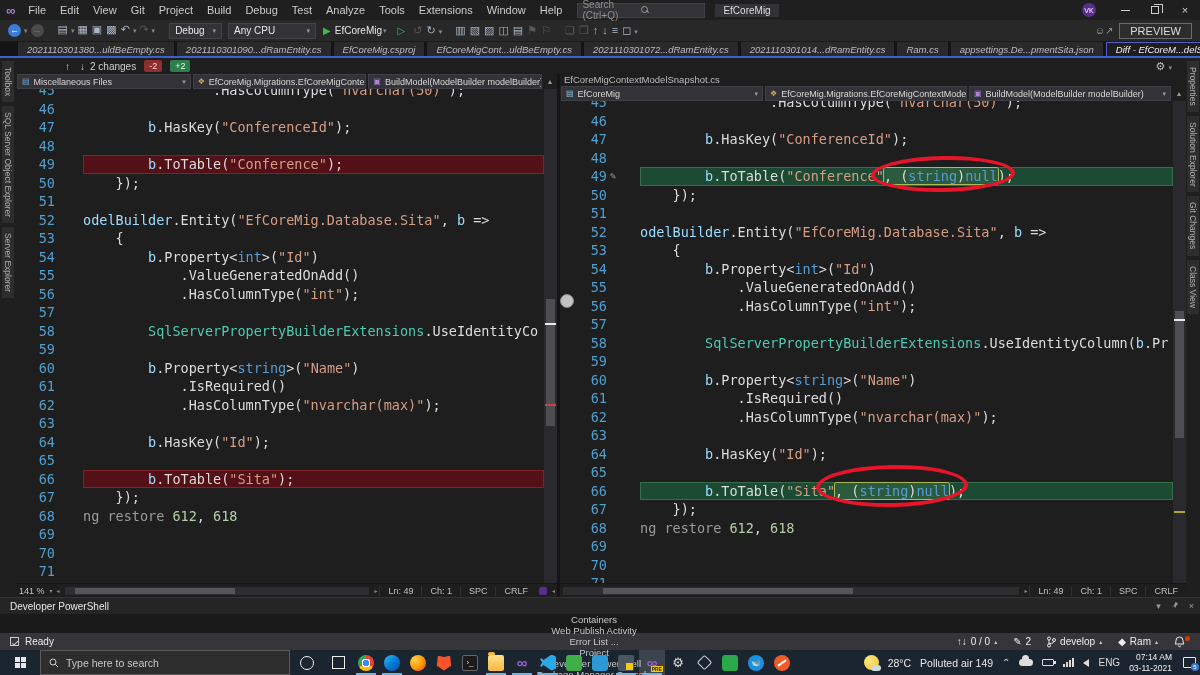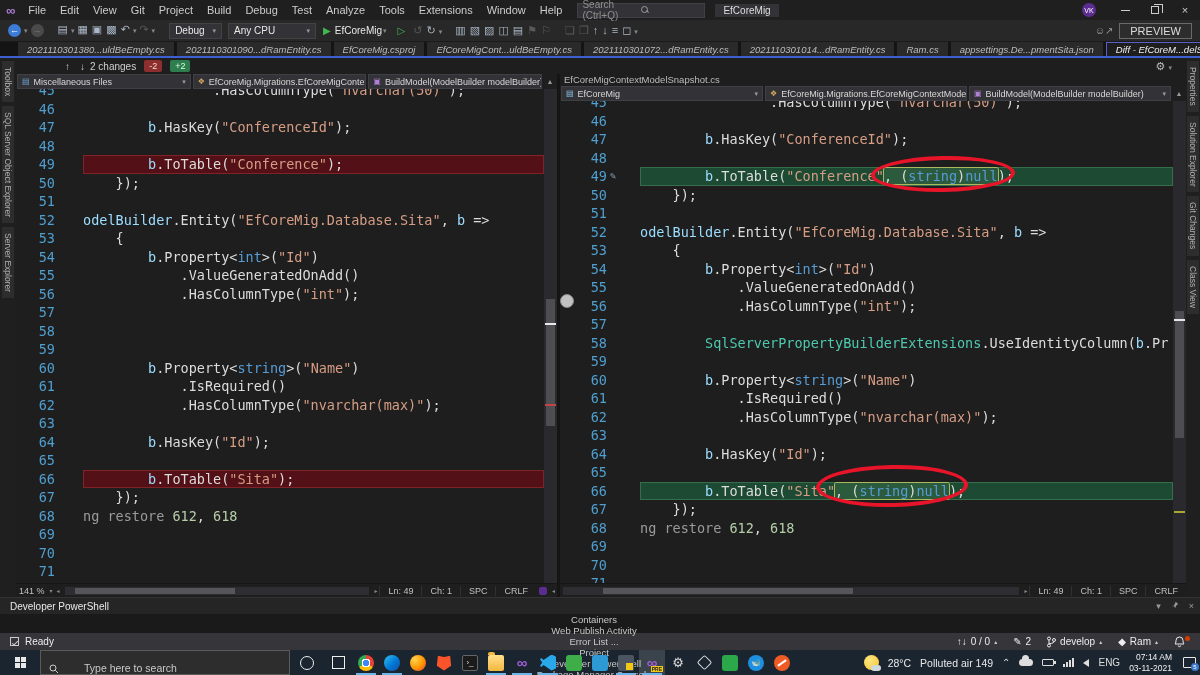--- a/index.html
+++ b/index.html
@@ -115,21 +115,21 @@
   .sb-right{margin-left:auto;display:flex;align-items:center;gap:16px;}
   .sb-item{display:flex;align-items:center;gap:4px;white-space:nowrap;}
   .sb-caret{font-size:6px;color:#ccc;}
   .bell-dot{width:5px;height:5px;background:#d83b01;border-radius:50%;margin-left:-4px;margin-top:-6px;}
 
   
   .taskbar{height:25px;background:#1b2530;display:flex;align-items:center;}
   .start{width:40px;height:25px;display:flex;align-items:center;justify-content:center;}
   .win-grid{display:grid;grid-template-columns:5px 5px;grid-template-rows:5px 5px;gap:1px;}
   .win-grid i{background:#e8e8e8;}
-  .tb-search{width:250px;height:25px;background:#2d2d2d;border:1px solid #5a5a5a;display:flex;align-items:flex-end;padding:0 8px;color:#c9c9c9;font-size:10.5px;gap:25px;}
+  .tb-search{width:250px;height:25px;background:#2d2d2d;border:1px solid #5a5a5a;display:flex;align-items:center;padding:0 8px;color:#c9c9c9;font-size:10.5px;gap:7px;}
   .tb-circle{width:14px;height:14px;border:1.5px solid #eee;border-radius:50%;margin:0 10px;}
   .taskview{width:13px;height:13px;border:1.5px solid #eee;margin:0 8px;position:relative;}
   .app{width:26px;height:25px;display:flex;align-items:center;justify-content:center;position:relative;flex:none;}
   .app.active:after{content:"";position:absolute;left:3px;right:3px;bottom:0;height:2px;background:#6ab6e8;}
   .app.current{background:rgba(255,255,255,.14);}
   .appic{width:16px;height:16px;border-radius:3px;display:flex;align-items:center;justify-content:center;font-size:9px;color:#fff;}
   .ic-chrome{border-radius:50%;background:radial-gradient(circle at 50% 50%,#4285f4 0 30%,#fff 30% 40%,transparent 40%),conic-gradient(#ea4335 0 120deg,#fbbc05 120deg 240deg,#34a853 240deg 360deg);}
   .ic-edge{border-radius:50%;background:linear-gradient(135deg,#35c1f1,#0078d7 55%,#174f9e);}
   .ic-firefox{border-radius:50%;background:radial-gradient(circle at 30% 30%,#ffd24a,#ff9500 55%,#e8542e 85%);}
   .ic-brave{background:#fb542b;clip-path:polygon(50% 100%,5% 70%,12% 8%,50% 16%,88% 8%,95% 70%);}
@@ -339,20 +339,21 @@
                   <span class="ct "><span class="c-d">            .HasColumnType(</span><span class="c-s">"int"</span><span class="c-d">);</span></span>
                 </div>
                 <div class="cl">
                   <span class="ln">57</span>
                   <span class="lnm"></span>
                   <span class="ct "></span>
                 </div>
                 <div class="cl">
                   <span class="ln">58</span>
                   <span class="lnm"></span>
+                  <span class="ct "><span class="c-d">        </span><span class="c-t">SqlServerPropertyBuilderExtensions</span><span class="c-d">.UseIdentityCo</span></span>
                 </div>
                 <div class="cl">
                   <span class="ln">59</span>
                   <span class="lnm"></span>
                   <span class="ct "></span>
                 </div>
                 <div class="cl">
                   <span class="ln">60</span>
                   <span class="lnm"></span>
                   <span class="ct "><span class="c-d">        </span><span class="c-v">b</span><span class="c-d">.Property&lt;</span><span class="c-k">string</span><span class="c-d">&gt;(</span><span class="c-s">"Name"</span><span class="c-d">)</span></span>

